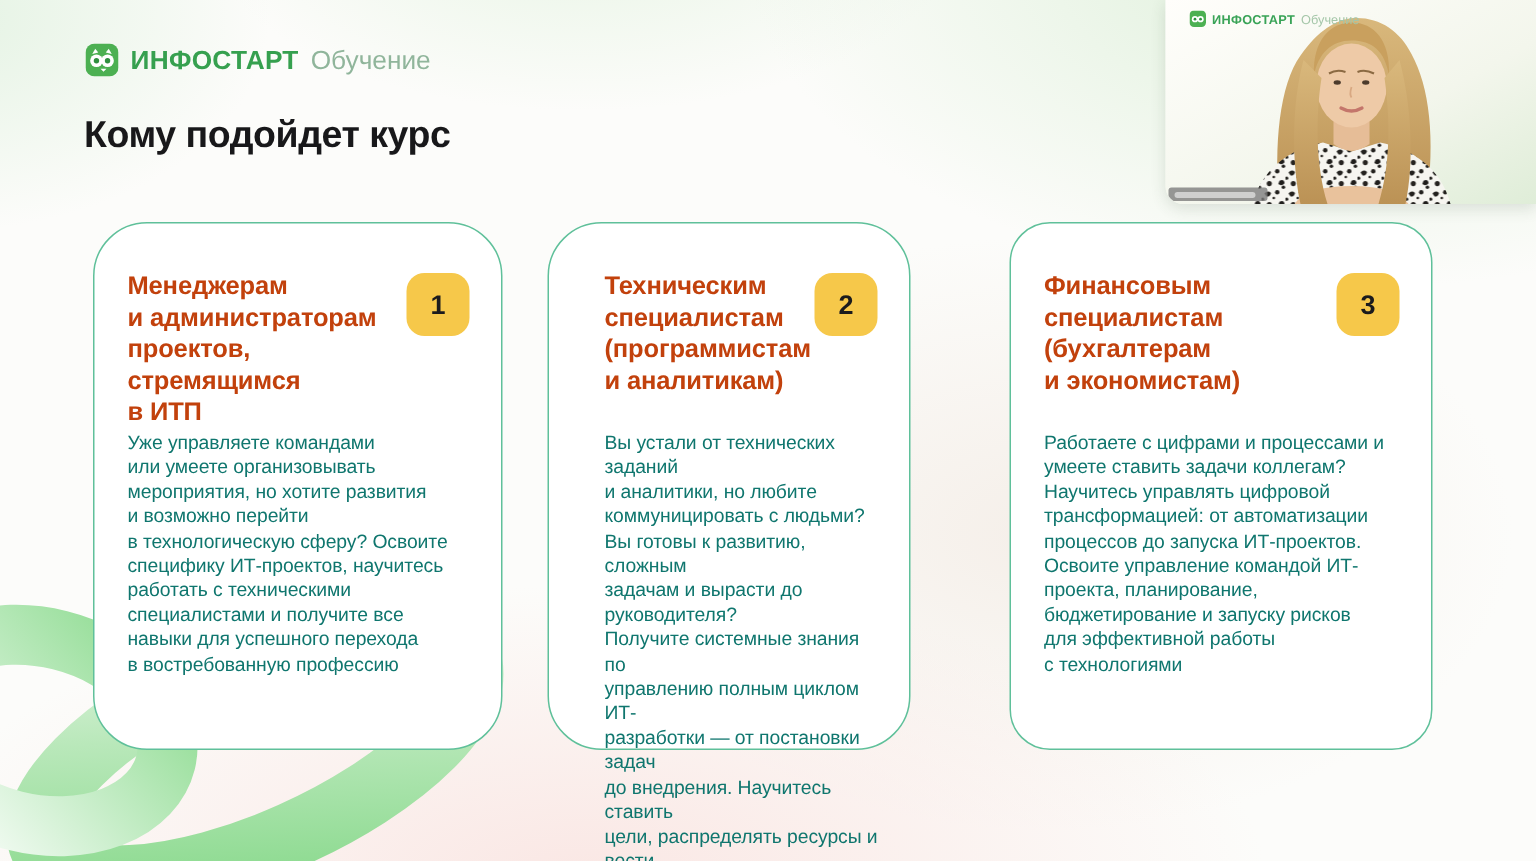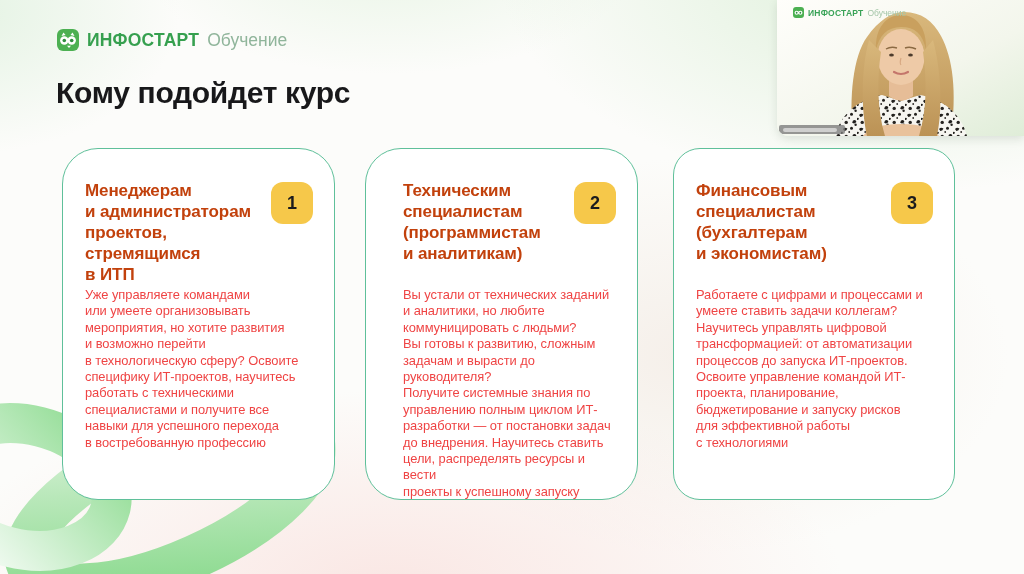--- a/index.html
+++ b/index.html
@@ -17,46 +17,46 @@
       #fcfcfa;
   }
 
   
   .brand { position:absolute; left:57px; top:29px; display:flex; align-items:center; gap:8px; z-index:2; }
   .brand .name   { font-size:17.5px; font-weight:bold; color:#36a04f; letter-spacing:.2px; }
   .brand .suffix { font-size:17.5px; color:#90b59b; }
 
   .page-title {
     position:absolute; left:56px; top:76px; z-index:2;
-    font-size:30px; font-weight:bold; color:#18181a; letter-spacing:-.3px;
+    font-size:25px; font-weight:bold; color:#18181a; letter-spacing:-.3px;
   }
 
   
   .card {
     position:absolute; top:148px; height:352px; z-index:2;
     background:#ffffff; border:1px solid #5fc09a; border-radius:36px;
     padding:31px 20px 0 22px;
   }
   .card.c1 { left:62px;  width:273px; }
-  .card.c2 { left:365px; width:273px;padding-left:37px; }
+  .card.c2 { left:365px; width:242px;padding-left:37px; }
   .card.c3 { left:673px; width:282px;border-radius:27px; }
 
   .card-head { display:flex; justify-content:space-between; align-items:flex-start; height:107px; }
   .card-heading {
     color:#c2410c; font-weight:bold; font-size:17px; line-height:21px;
     white-space:pre-line; letter-spacing:-.1px;
   }
   .badge {
     flex:none; width:42px; height:42px; margin-top:2px; margin-right:1px;
     background:#f6c84a; border-radius:12px;
     display:flex; align-items:center; justify-content:center;
     font-size:18px; color:#1b1b1d; font-weight:bold;
   }
   .card-body {
-    font-size:12.9px; line-height:16.4px; color:#ef4444;
+    font-size:12.9px; line-height:16.4px; color:#0f766e;
     white-space:pre-line; letter-spacing:-.05px;
   }
 
   
   .swirl { position:absolute; left:-45px; top:372px; z-index:1; }
 
   
   .webcam {
     position:absolute; left:777px; top:0; width:247px; height:136px; z-index:3;
     border-radius:0 0 0 12px; overflow:hidden;

